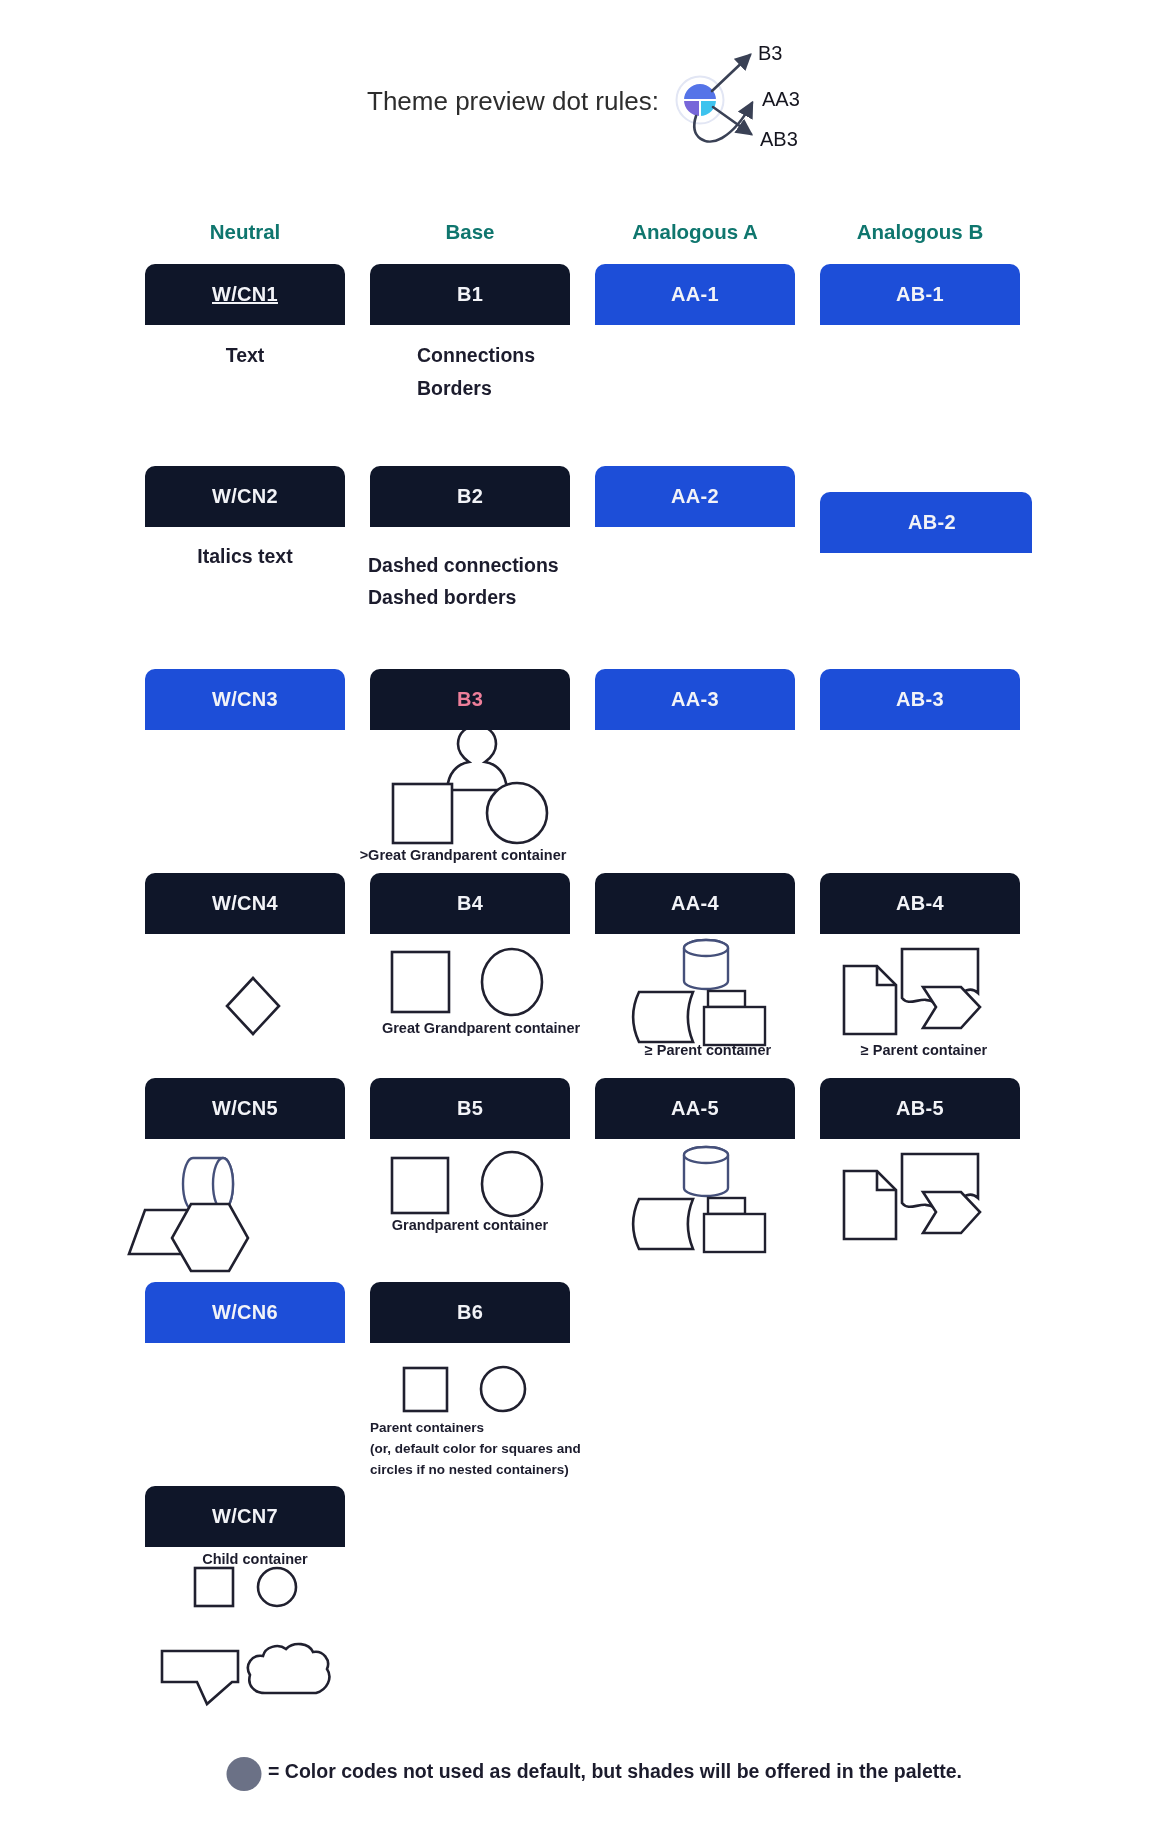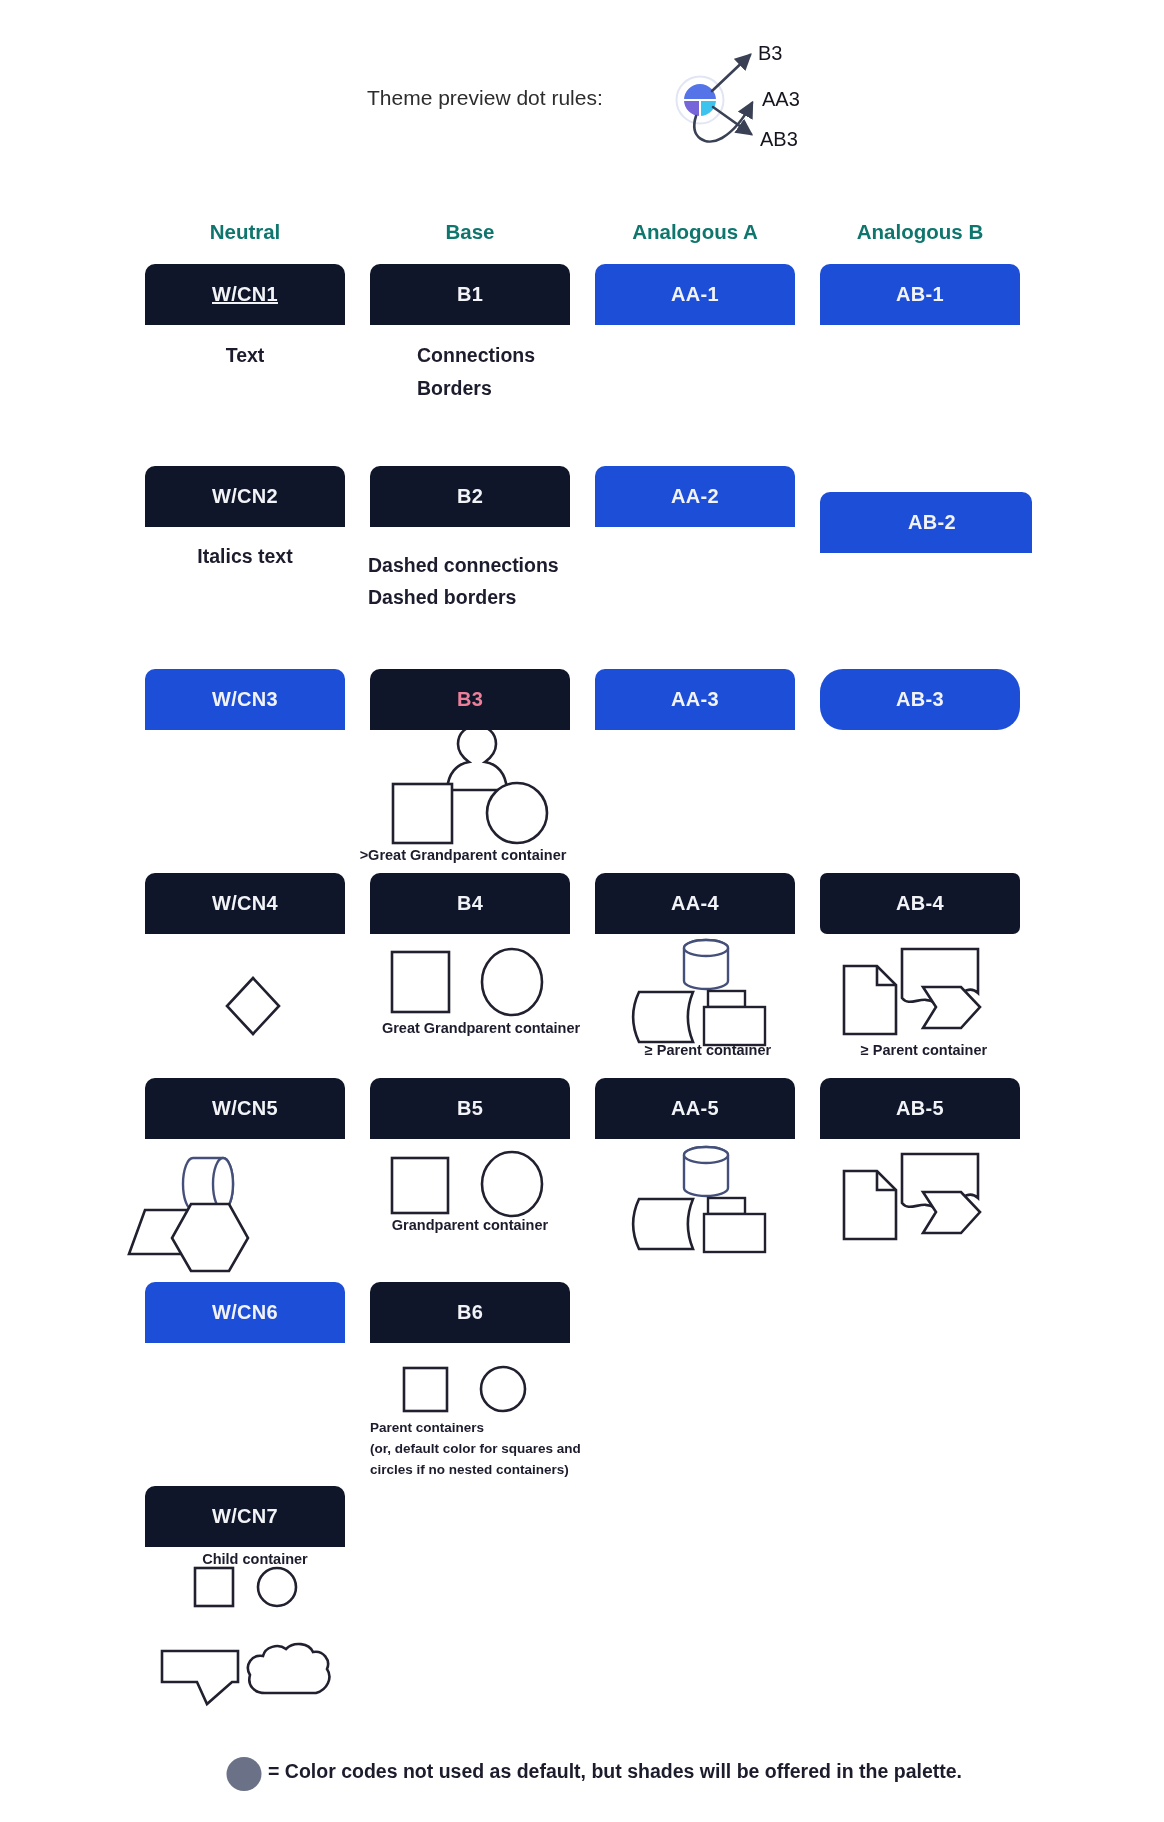--- a/index.html
+++ b/index.html
@@ -1,18 +1,18 @@
 <!DOCTYPE html>
 <html><head>
 <meta charset="utf-8">
 <style>
   html,body{margin:0;padding:0;background:#ffffff;}
   .page{position:relative;width:1164px;height:1822px;background:#ffffff;
         font-family:"Liberation Sans",sans-serif;overflow:hidden;}
-  .title{position:absolute;left:367px;top:86px;font-size:21px;color:#2d2d2d;}
+  .title{position:absolute;left:367px;top:86px;font-size:26px;color:#2d2d2d;}
   .dlab{position:absolute;font-size:20px;color:#15151f;font-weight:500;}
   .hdr{position:absolute;width:200px;text-align:center;font-weight:bold;
        font-size:20.5px;color:#0f766e;}
   .sw{position:absolute;width:200px;height:61px;border-radius:10px 10px 0 0;
       display:flex;align-items:center;justify-content:center;
       font-weight:bold;font-size:20px;color:#f2f3f7;letter-spacing:.3px;}
   .sw.dark{background:#0f1629;}
   .sw.gray{background:#1d4ed8;}
   .sw.pinktext{color:#ee7f9a;}
   .cap{position:absolute;font-weight:bold;color:#1c1c2d;white-space:nowrap;}
@@ -142,28 +142,28 @@
   <div class="sw gray" style="left:595px;top:466px;">AA-2</div>
   <div class="sw gray" style="left:820px;top:492px;padding-left:12px;">AB-2</div>
 
   <div class="cap big ctr" style="left:145px;width:200px;top:545px;">Italics text</div>
   <div class="cap big" style="left:368px;top:554px;">Dashed connections</div>
   <div class="cap big" style="left:368px;top:586px;">Dashed borders</div>
 
   <div class="sw gray" style="left:145px;top:669px;">W/CN3</div>
   <div class="sw dark pinktext" style="left:370px;top:669px;">B3</div>
   <div class="sw gray" style="left:595px;top:669px;">AA-3</div>
-  <div class="sw gray" style="left:820px;top:669px;border-radius:23px;">AB-3</div>
+  <div class="sw gray" style="left:820px;top:669px;">AB-3</div>
 
   <div class="cap small ctr" style="left:343px;width:240px;top:847px;">&gt;Great Grandparent container</div>
 
   <div class="sw dark" style="left:145px;top:873px;">W/CN4</div>
   <div class="sw dark" style="left:370px;top:873px;">B4</div>
   <div class="sw dark" style="left:595px;top:873px;">AA-4</div>
-  <div class="sw dark" style="left:820px;top:873px;border-radius:7px;">AB-4</div>
+  <div class="sw dark" style="left:820px;top:873px;">AB-4</div>
 
   <div class="cap small ctr" style="left:361px;width:240px;top:1020px;">Great Grandparent container</div>
   <div class="cap small ctr" style="left:588px;width:240px;top:1042px;">≥ Parent container</div>
   <div class="cap small ctr" style="left:804px;width:240px;top:1042px;">≥ Parent container</div>
 
   <div class="sw dark" style="left:145px;top:1078px;">W/CN5</div>
   <div class="sw dark" style="left:370px;top:1078px;">B5</div>
   <div class="sw dark" style="left:595px;top:1078px;">AA-5</div>
   <div class="sw dark" style="left:820px;top:1078px;">AB-5</div>
 

